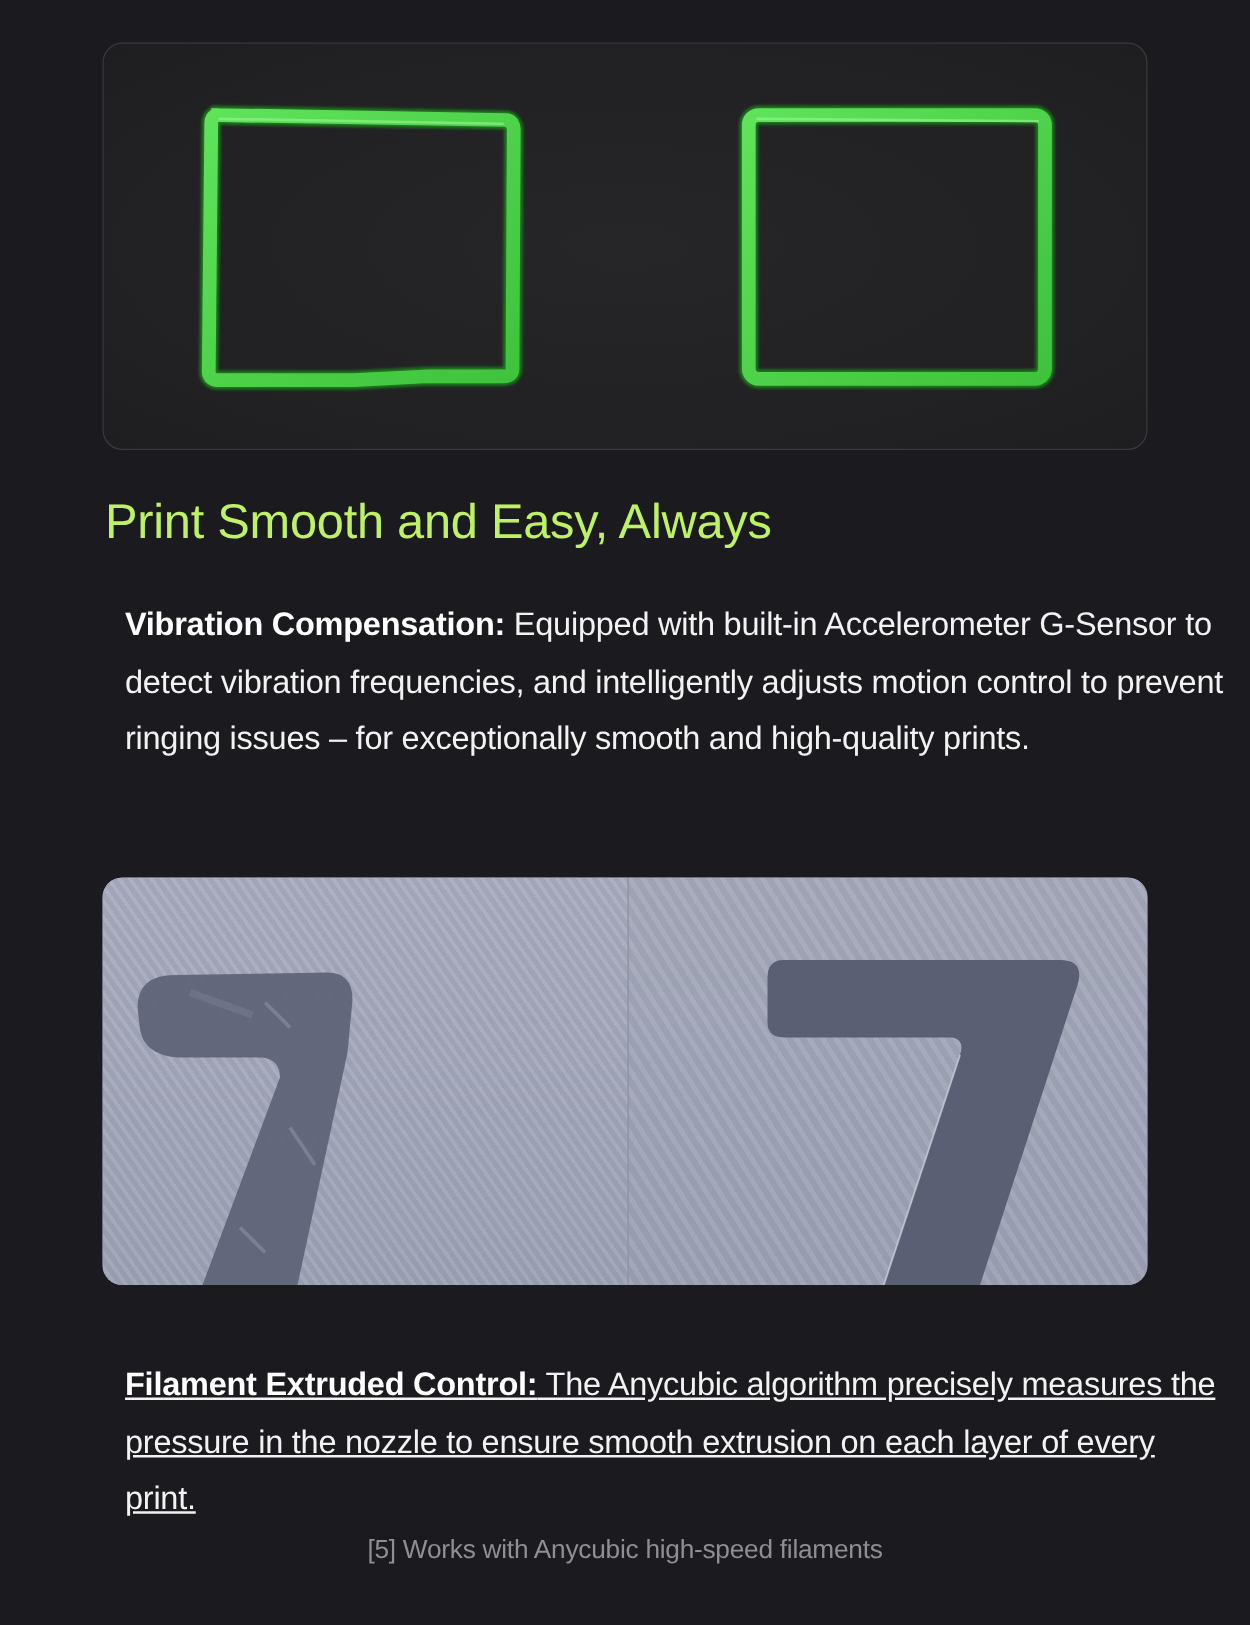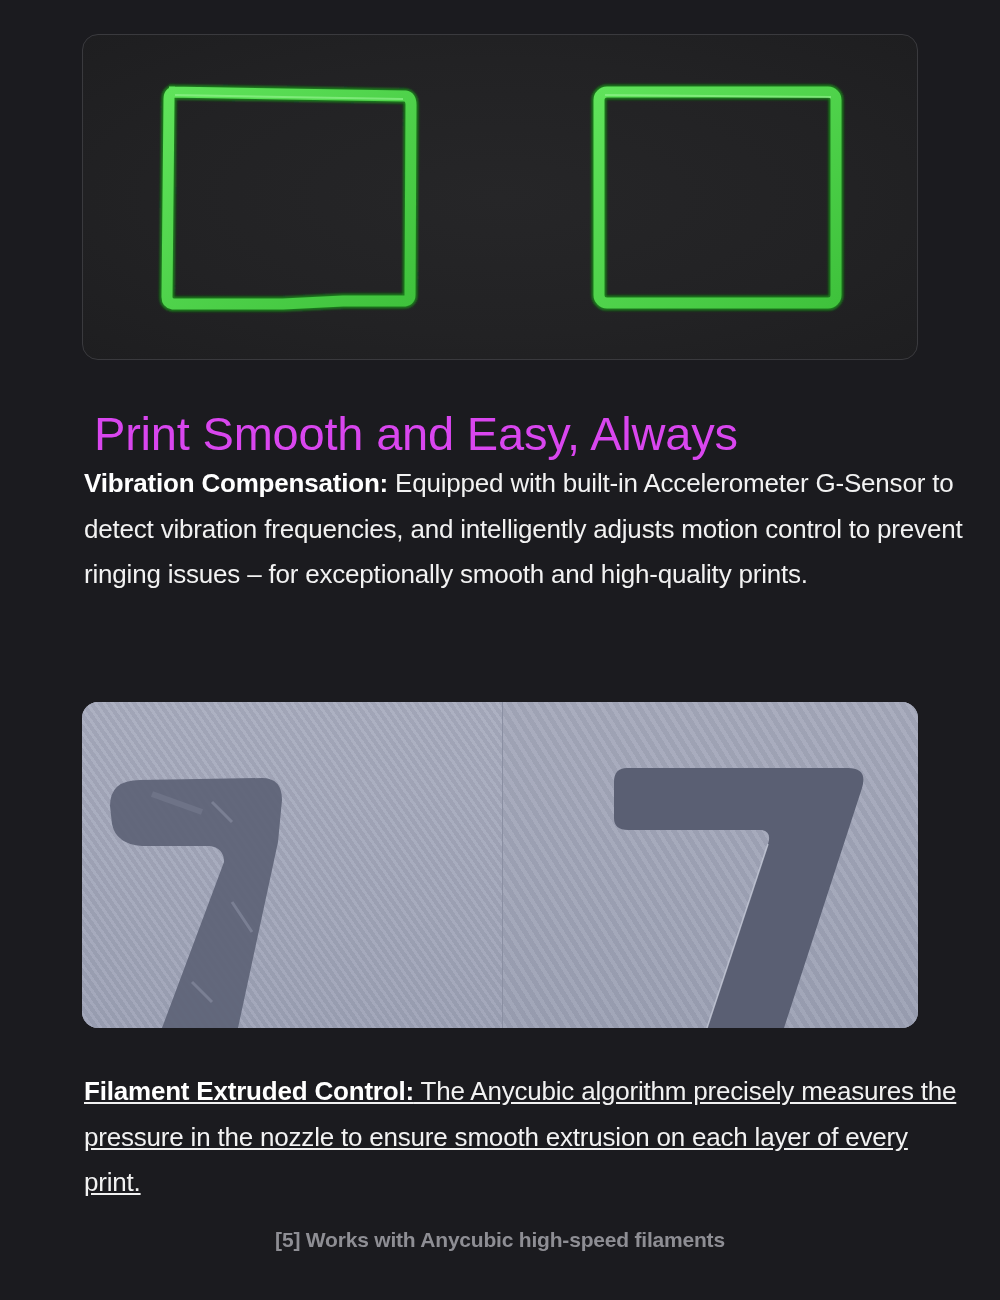--- a/index.html
+++ b/index.html
@@ -34,35 +34,35 @@
       position: absolute;
       left: 0;
       top: 0;
     }
 
     
     .section-title {
       position: absolute;
       left: 84px;
       top: 396px;
-      font-size: 47px;
+      font-size: 39px;
       font-weight: 400;
       letter-spacing: -0.2px;
-      color: #d946ef;
-      margin: 10px;
+      color: #bef264;
+      margin: 0;
       white-space: nowrap;
     }
     .para {
       position: absolute;
       left: 84px;
       width: 880px;
       font-size: 26px;
       line-height: 45.5px;
       color: #f2f2f2;
-      margin: 0;
+      margin: 16px;
       letter-spacing: -0.2px;
     }
     .para .lead {
       font-weight: 700;
       color: #ffffff;
     }
     .para-1 { top: 461px; }
     .para-2 { top: 1069px; text-decoration: underline; }
 
     
@@ -110,21 +110,21 @@
     }
 
     
     .footnote {
       position: absolute;
       left: 0;
       width: 1000px;
       top: 1228px;
       text-align: center;
       font-size: 21px;
-      font-weight: 700;
+      font-weight: 400;
       color: #8e8e94;
       letter-spacing: -0.2px;
     }
   </style>
 </head>
 <body>
 
 <div class="plate">
   <svg width="836" height="326" viewBox="0 0 836 326">
     <defs>

